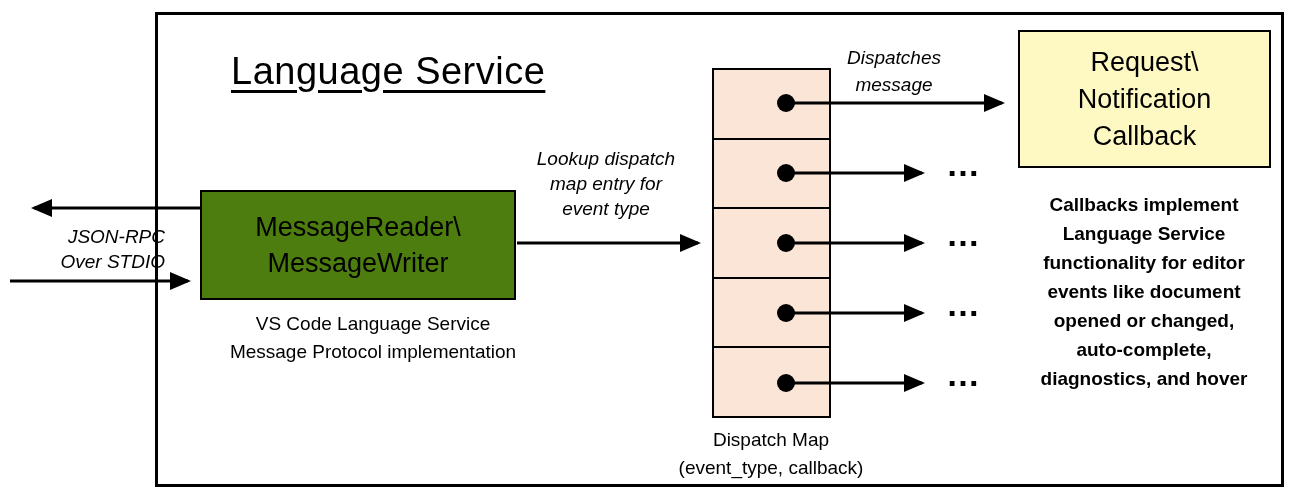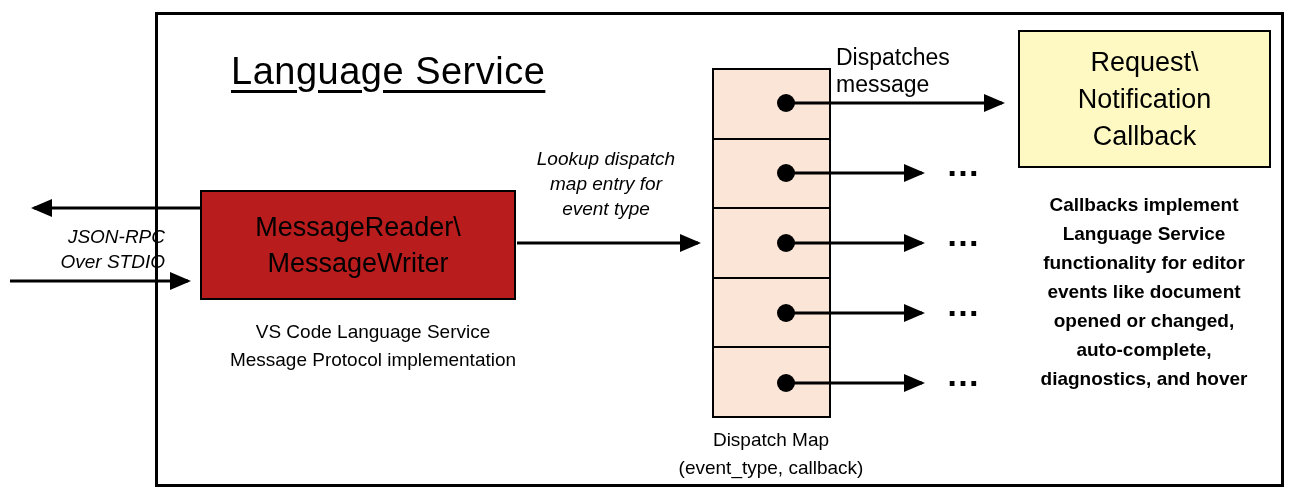--- a/index.html
+++ b/index.html
@@ -38,35 +38,34 @@
     width: 152px;
     text-align: right;
     font-style: italic;
     font-size: 19px;
     line-height: 25px;
   }
   .msg-box {
     position: absolute;
     left: 200px; top: 190px;
     width: 316px; height: 110px;
-    background: #b91c1c;
+    background: #4d7c0f;
     border: 2.5px solid #000;
     display: flex; align-items: center; justify-content: center;
     text-align: center;
     font-size: 27px;
     line-height: 36px;
   }
   .msg-caption {
     position: absolute;
     left: 185px; top: 310px;
     width: 376px;
     text-align: center;
     font-size: 19px;
     line-height: 28px;
-    margin-top: 8px;
   }
   .lookup-label {
     position: absolute;
     left: 518px; top: 146px;
     width: 176px;
     text-align: center;
     font-style: italic;
     font-size: 19px;
     line-height: 25px;
   }
@@ -88,21 +87,23 @@
     left: 655px; top: 426px;
     width: 232px;
     text-align: center;
     font-size: 19px;
     line-height: 28px;
   }
   .dispatches-label {
     position: absolute;
     left: 836px; top: 44px;
     width: 116px;
-    font-size: 23px;
+    text-align: center;
+    font-style: italic;
+    font-size: 19px;
     line-height: 27px;
   }
   .callback-box {
     position: absolute;
     left: 1018px; top: 30px;
     width: 253px; height: 138px;
     background: #fef9c3;
     border: 2.5px solid #000;
     display: flex; align-items: center; justify-content: center;
     text-align: center;

